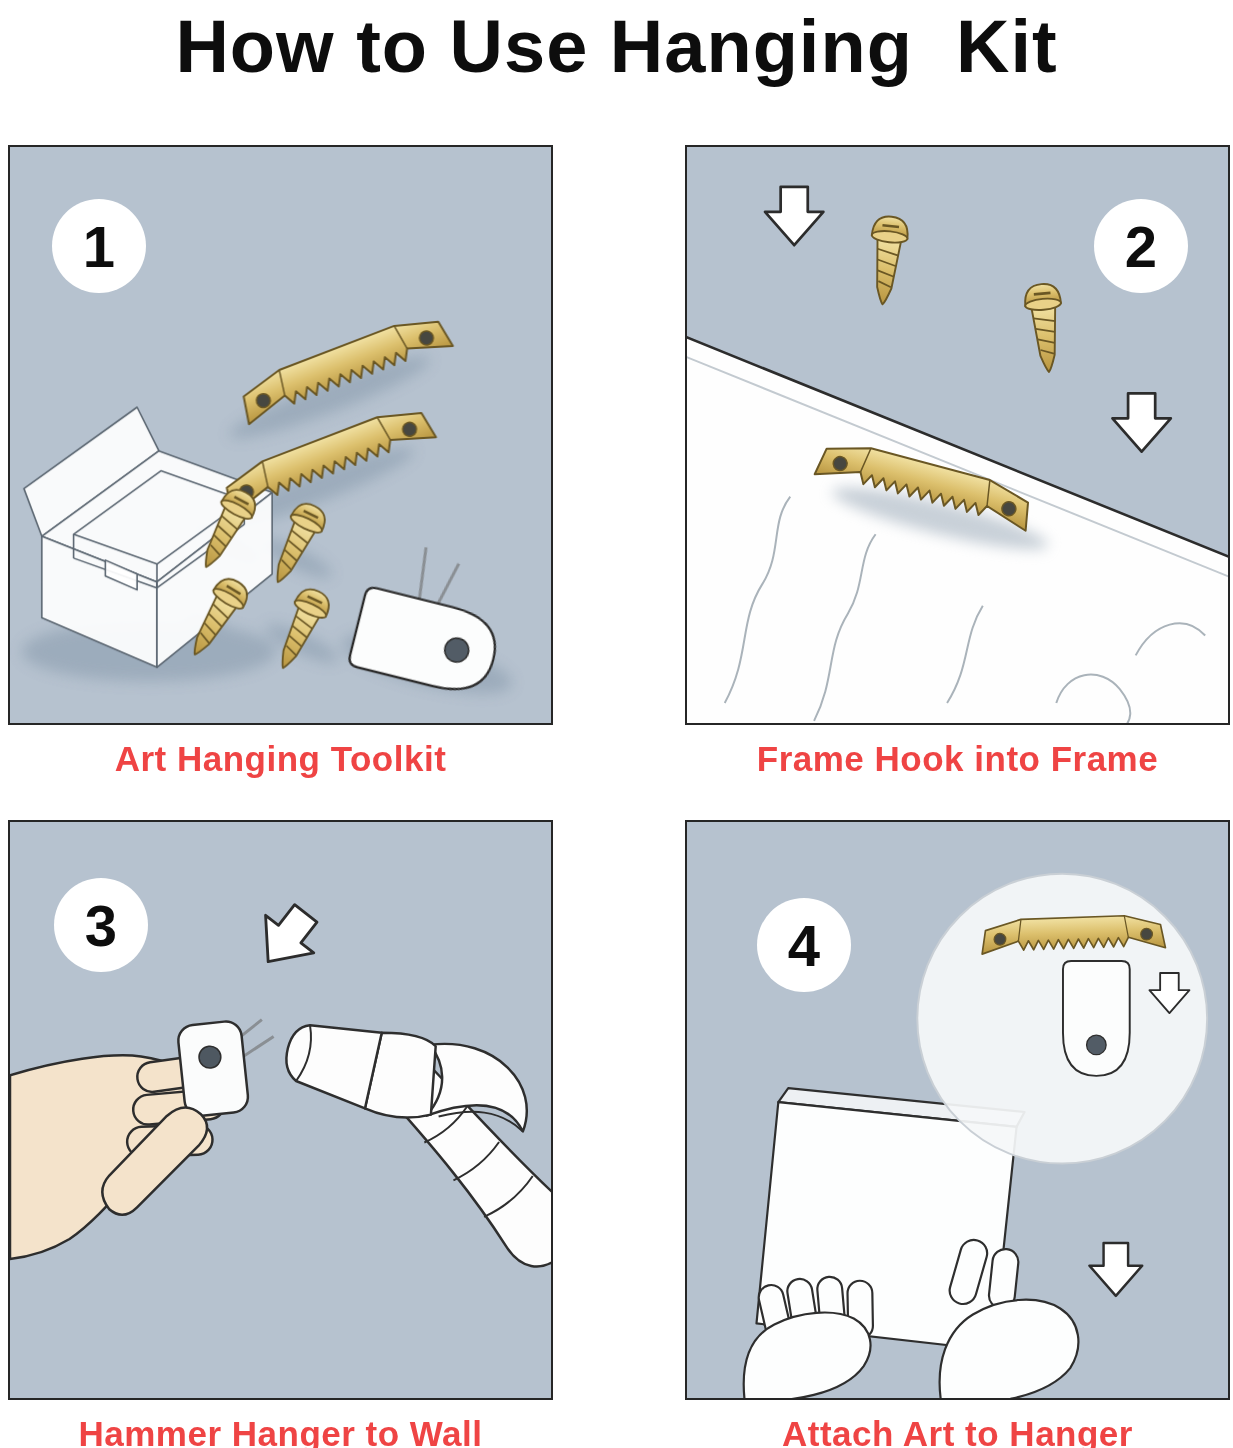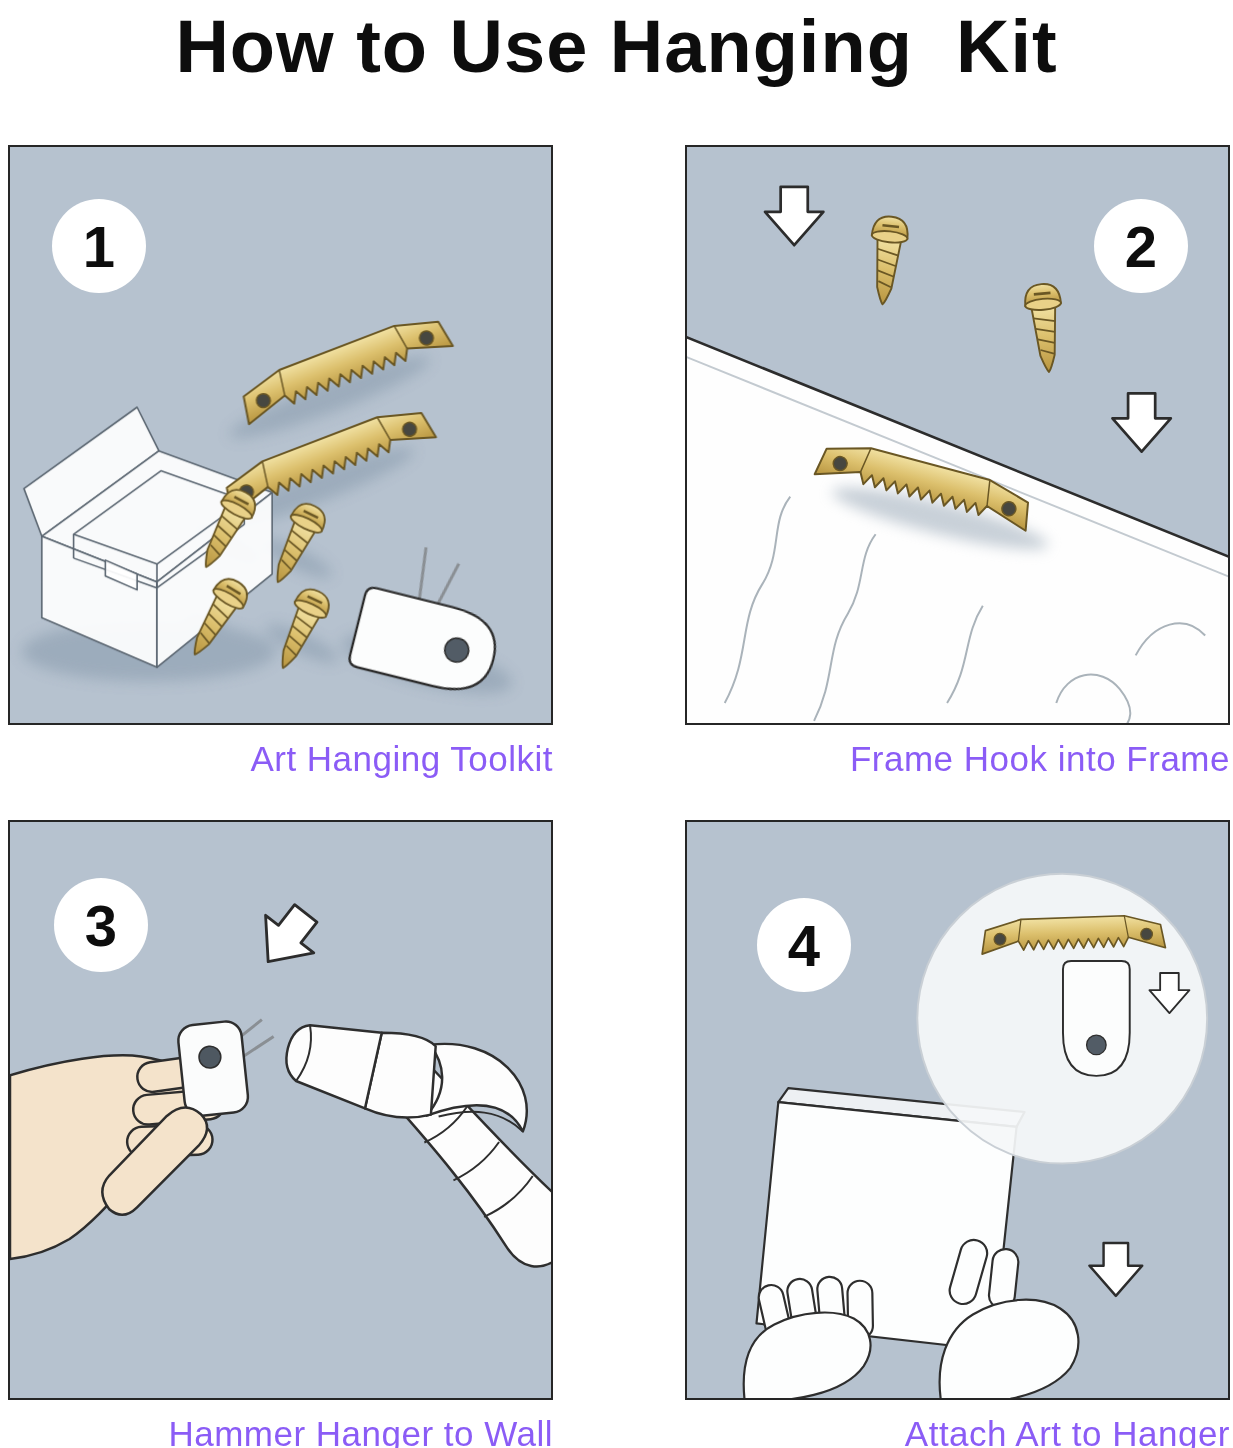--- a/index.html
+++ b/index.html
@@ -26,21 +26,21 @@
   .badge{
     position:absolute;width:94px;height:94px;border-radius:50%;
     background:#ffffff;display:flex;align-items:center;justify-content:center;
     font-size:58px;font-weight:700;color:#0d0d0d;
   }
   .badge-1{left:42px;top:52px}
   .badge-2{right:40px;top:52px}
   .badge-3{left:44px;top:56px}
   .badge-4{left:70px;top:76px}
   figcaption{
-    text-align:right;font-size:35px;font-weight:400;color:#8b5cf6;
+    text-align:center;font-size:35px;font-weight:700;color:#ef4444;
     margin-top:14px;letter-spacing:0.5px;
   }
 </style>
 </head>
 <body>
 
 <svg width="0" height="0" style="position:absolute" aria-hidden="true">
   <defs>
     <linearGradient id="brassGrad" x1="0" y1="0" x2="0" y2="1">
       <stop offset="0" stop-color="#f1e1a2"></stop>

